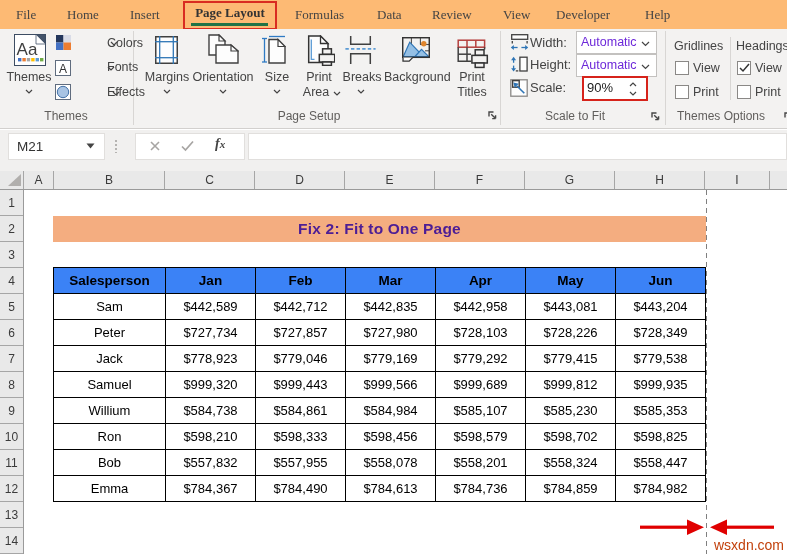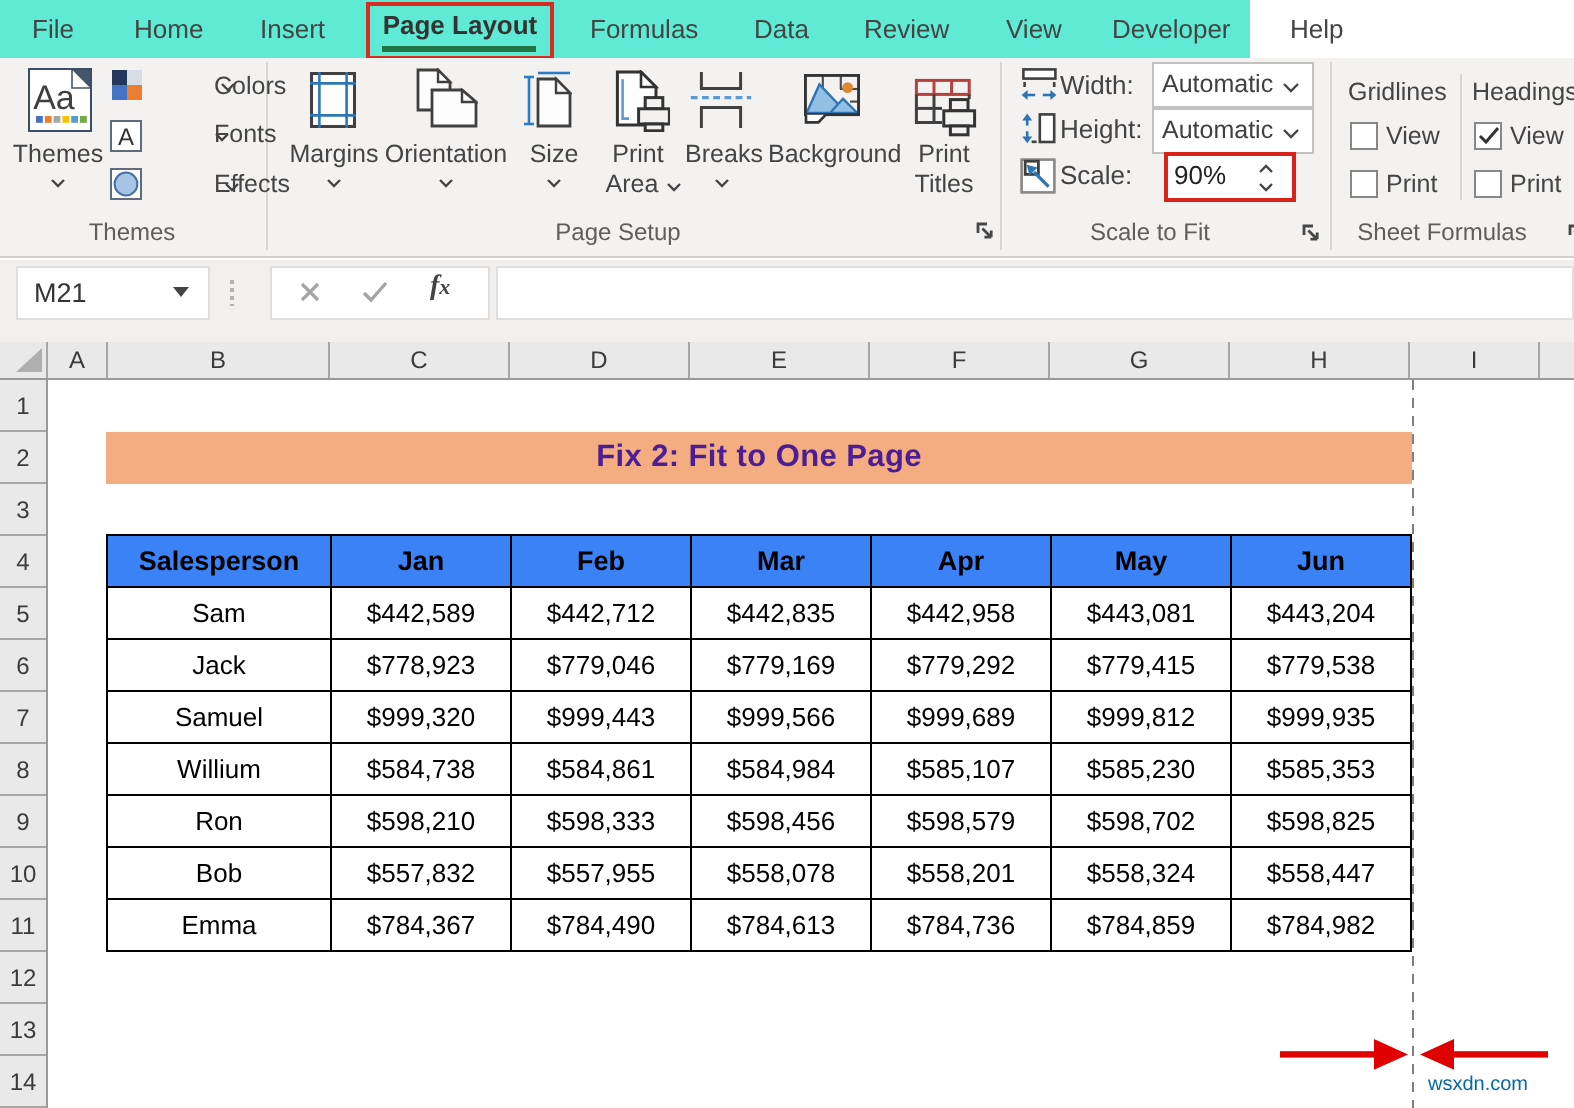--- a/index.html
+++ b/index.html
@@ -1,38 +1,38 @@
 <!DOCTYPE html>
 <html><head>
 <meta charset="utf-8">
 <style>
   * { box-sizing: border-box; margin:0; padding:0; }
   html,body { width:787px; height:554px; font-family:"Liberation Sans", sans-serif; background:#fff; overflow:hidden; }
   .abs { position:absolute; }
   #stage { position:relative; width:787px; height:554px; }
 
   
-  #tabbar { position:absolute; left:0; top:0; width:625px; height:29px; background:#5eead4; }
+  #tabbar { position:absolute; left:0; top:0; width:787px; height:29px; background:#fdba74;font-family:Liberation Serif, serif; }
   .tab { position:absolute; top:0; height:29px; line-height:29px; font-size:13px; color:#444; }
   #pl-box { position:absolute; left:183px; top:1px; width:94px; height:29px; border:2px solid #d92c21; }
   #pl-text { position:absolute; left:191px; top:0px; width:78px; height:26px; line-height:26px; text-align:center; font-size:13px; font-weight:bold; color:#333; }
   #pl-green { position:absolute; left:191px; top:23px; width:77px; height:3px; background:#217346; }
 
   
   #ribbon { position:absolute; left:0; top:29px; width:787px; height:100px; background:#f3f2f1; border-bottom:1px solid #d2d0ce; }
   .gsep { position:absolute; top:2px; width:1px; height:94px; background:#d8d6d4; }
   .glabel { position:absolute; top:80px; height:16px; font-size:12px; color:#605e5c; text-align:center; }
   .biglabel { position:absolute; font-size:12.5px; color:#444; text-align:center; }
 
   
   .sbtn-label { position:absolute; font-size:12.5px; color:#444;margin-left:32px; }
 
   
   .sfit-label { position:absolute; font-size:13px; color:#444; height:20px; line-height:20px; }
-  .combo { position:absolute; left:576px; width:81px; height:23px; background:#fff; border:1px solid #c3c1bf; font-size:12.5px; color:#404040; line-height:21px; padding-left:4px; }
+  .combo { position:absolute; left:576px; width:81px; height:23px; background:#fff; border:1px solid #c3c1bf; font-size:12.5px; color:#6d28d9; line-height:21px; padding-left:4px; }
   .combo .carr { position:absolute; right:6px; top:9px; }
 
   
   .shlabel { position:absolute; font-size:12.5px; color:#444; }
   .cbox { position:absolute; width:14px; height:14px; background:#fff; border:1px solid #8a8886; }
   .cblabel { position:absolute; font-size:12.5px; color:#444; }
 
   
   #fbar { position:absolute; left:0; top:130px; width:787px; height:41px; background:#f1f0ef; }
   #namebox { position:absolute; left:8px; top:3px; width:97px; height:27px; background:#fff; border:1px solid #e1dfdd; font-size:13.5px; color:#333; line-height:25px; padding-left:8px; }
@@ -48,21 +48,21 @@
   
   #grid { position:absolute; left:24px; top:190px; width:763px; height:364px; background:#fff; }
   #banner { position:absolute; left:29px; top:26px; width:653px; height:26px; background:#f4ad80; text-align:center; font-size:15.5px; font-weight:bold; color:#4c1d95; line-height:26px; letter-spacing:0.2px; }
   #xtable { position:absolute; left:29px; top:77px; border-collapse:collapse; }
   #xtable td { border:1px solid #000; text-align:center; font-size:13px; color:#000; padding:0; height:26px; }
   #xtable .hd { background:#3b82f6; font-weight:bold; font-size:13.5px; }
   #xtable .c0 { width:112px; }
   #xtable .cc { width:90px; }
   #dashline { position:absolute; left:682px; top:0px; width:1px; height:364px;
      background:repeating-linear-gradient(to bottom,#7f7f7f 0 5px,transparent 5px 9px); }
-  #wm { position:absolute; left:690px; top:347px; font-size:10px; color:#0369a1; }
+  #wm { position:absolute; left:690px; top:347px; font-size:14px; color:#c2410c; }
 </style>
 </head>
 <body>
 <div id="stage">
 
   <div id="tabbar">
     <div class="tab" style="left:16px;">File</div>
     <div class="tab" style="left:67px;">Home</div>
     <div class="tab" style="left:130px;">Insert</div>
     <div class="tab" style="left:295px;">Formulas</div>
@@ -77,21 +77,21 @@
   </div>
 
   <div id="ribbon">
     <div class="gsep" style="left:133px;"></div>
     <div class="gsep" style="left:500px;"></div>
     <div class="gsep" style="left:665px;"></div>
 
     <div class="glabel" style="left:16px; width:100px;">Themes</div>
     <div class="glabel" style="left:239px; width:140px;">Page Setup</div>
     <div class="glabel" style="left:525px; width:100px;">Scale to Fit</div>
-    <div class="glabel" style="left:671px; width:100px;">Sheet Formulas</div>
+    <div class="glabel" style="left:671px; width:100px;">Themes Options</div>
 
     <svg class="abs" style="left:14px; top:5px;" width="32" height="32" viewBox="0 0 32 32">
       <rect x="0.5" y="0.5" width="31" height="31" fill="#fff" stroke="#3d4d63" stroke-width="1"></rect>
       <path d="M22,1 L31,1 L31,10 Z" fill="#44546a"></path>
         <path d="M22,1 L22,10 L31,10" fill="#fff" stroke="#44546a" stroke-width="0.8"></path>
       <text x="13" y="20.5" font-size="17" fill="#3f3f3f" text-anchor="middle" font-family="Liberation Sans, sans-serif">Aa</text>
       <rect x="4" y="24" width="3.4" height="3.4" fill="#4472c4"></rect>
       <rect x="8.4" y="24" width="3.4" height="3.4" fill="#ed7d31"></rect>
       <rect x="12.8" y="24" width="3.4" height="3.4" fill="#a5a5a5"></rect>
       <rect x="17.2" y="24" width="3.4" height="3.4" fill="#ffc000"></rect>
@@ -378,20 +378,29 @@
       <tr>
             <td>Sam</td>
             <td>$442,589</td>
             <td>$442,712</td>
             <td>$442,835</td>
             <td>$442,958</td>
             <td>$443,081</td>
             <td>$443,204</td>
           </tr>
       <tr>
+            <td>Peter</td>
+            <td>$727,734</td>
+            <td>$727,857</td>
+            <td>$727,980</td>
+            <td>$728,103</td>
+            <td>$728,226</td>
+            <td>$728,349</td>
+          </tr>
+      <tr>
             <td>Jack</td>
             <td>$778,923</td>
             <td>$779,046</td>
             <td>$779,169</td>
             <td>$779,292</td>
             <td>$779,415</td>
             <td>$779,538</td>
           </tr>
       <tr>
             <td>Samuel</td>

